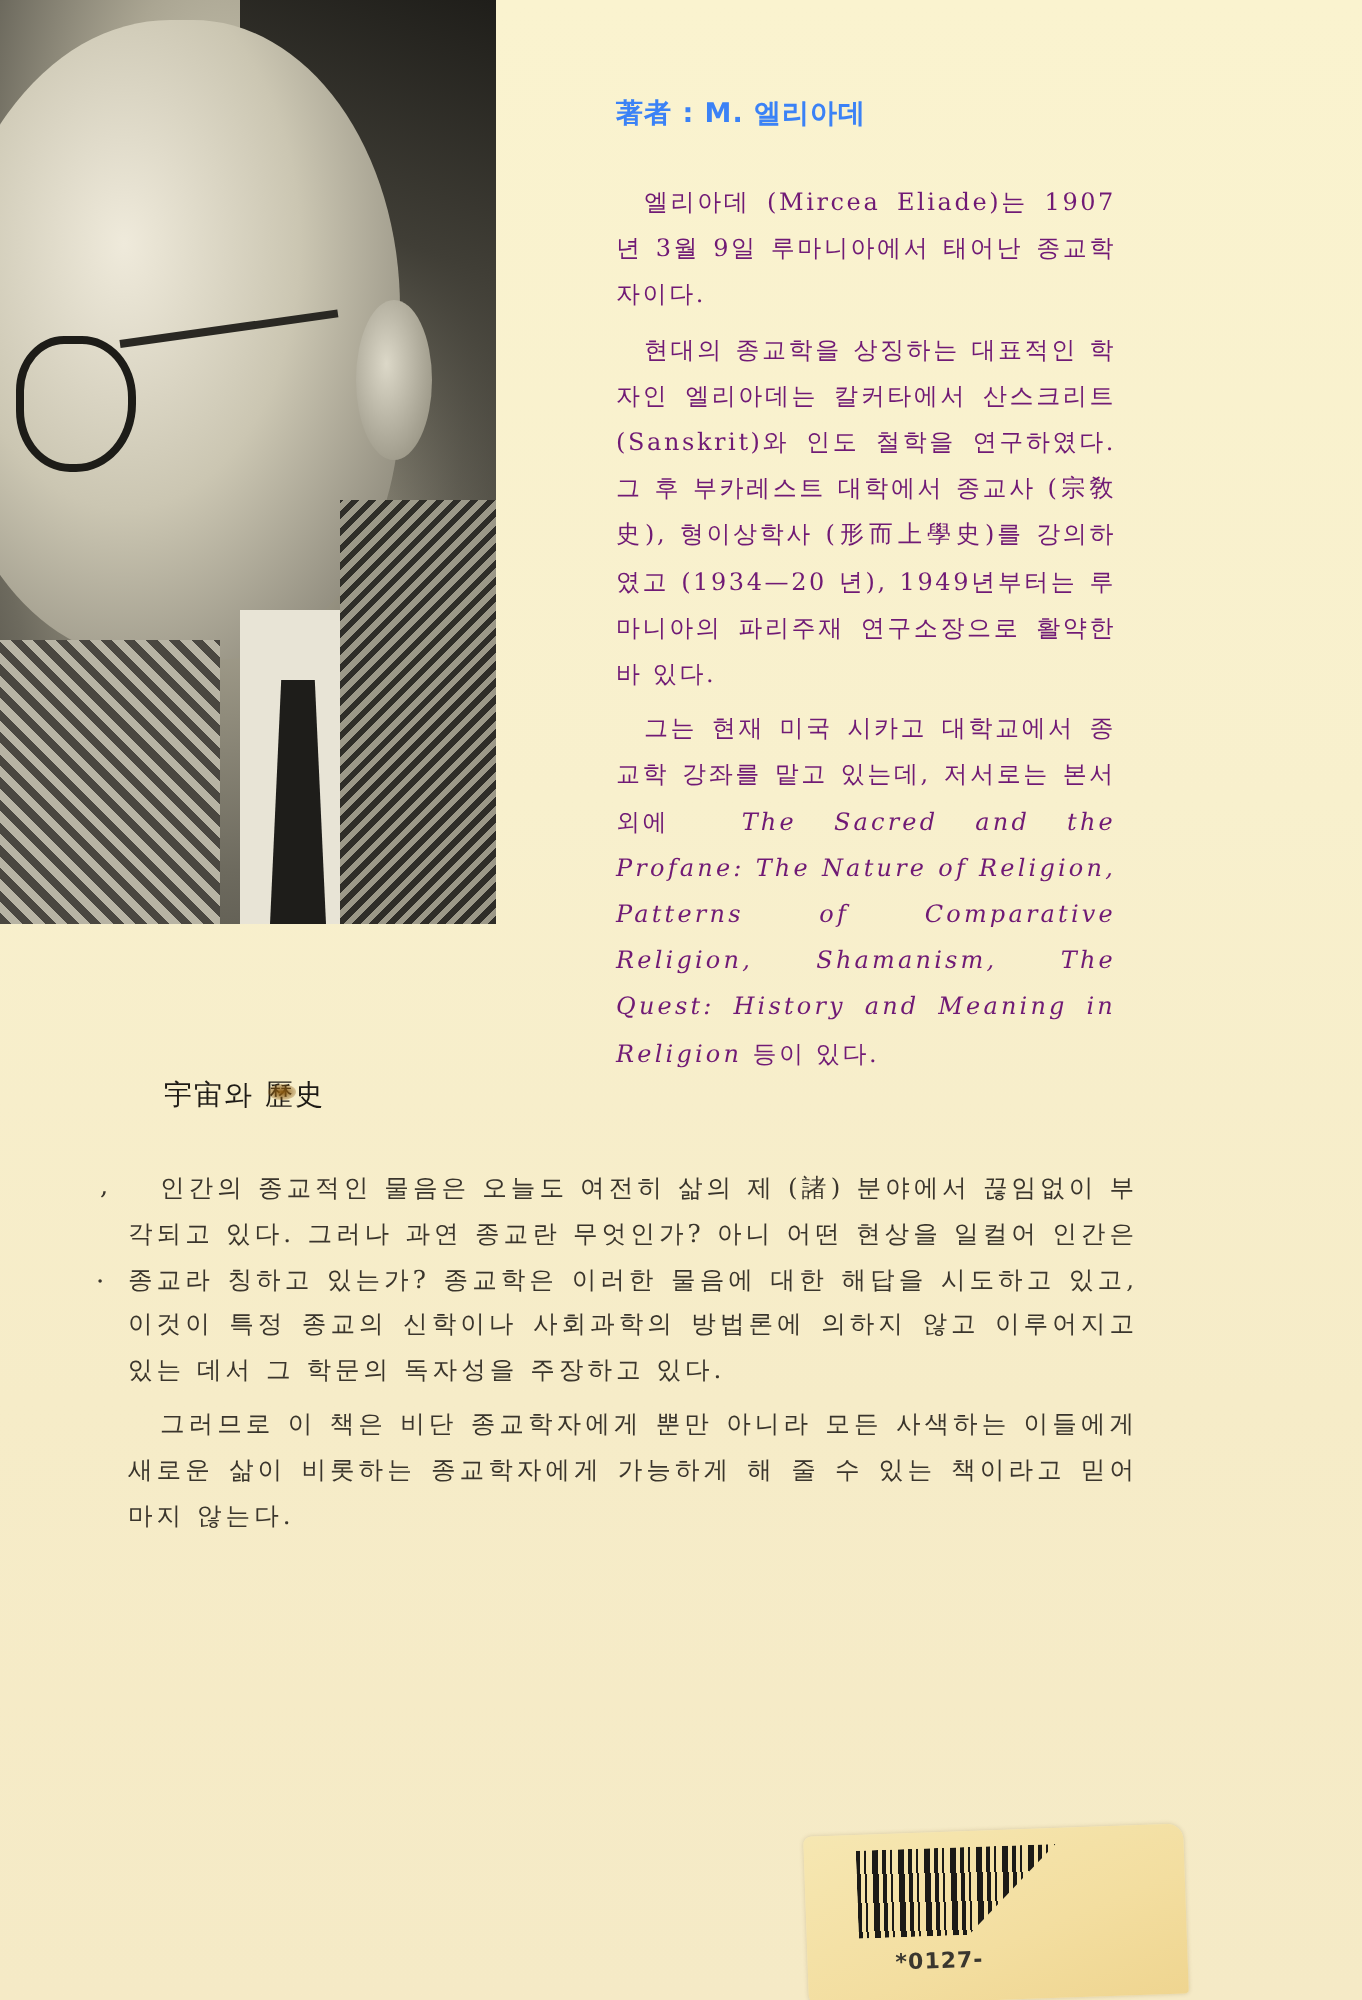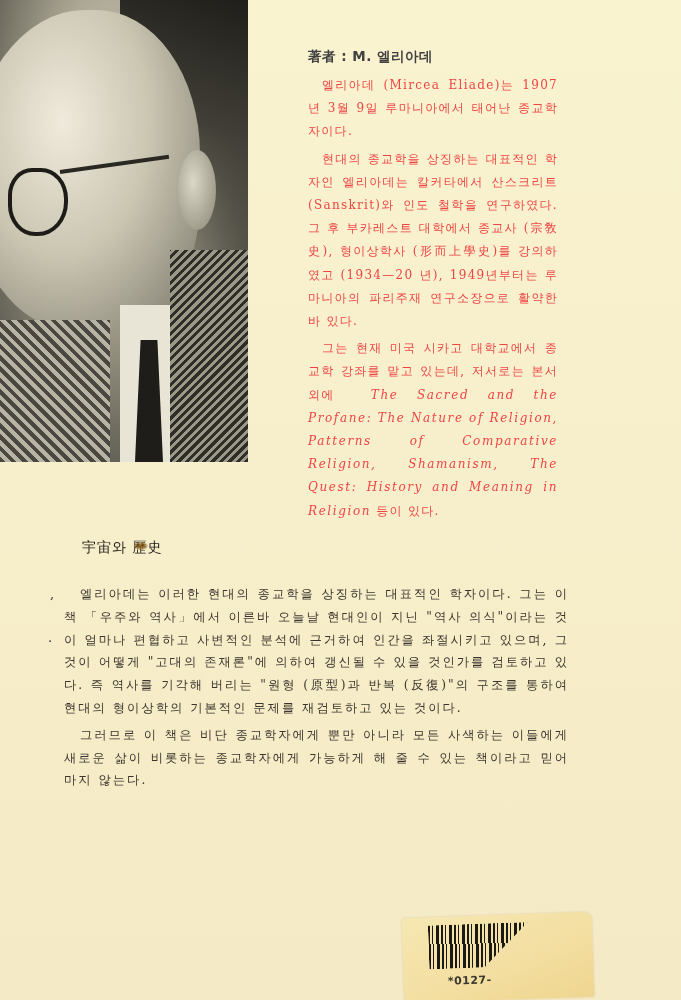--- a/index.html
+++ b/index.html
@@ -23,22 +23,22 @@
     .photo .glasses { position:absolute; left:8px; top:168px; width:52px; height:60px; border:4px solid #1d1c18; border-radius: 40% 45% 50% 45%; }
     .photo .glasses-bar { position:absolute; left:60px; top:170px; width:110px; height:4px; background:#2a2823; transform: rotate(-8deg); transform-origin:left; }
     .photo .coat-l { position:absolute; left:0; top:320px; width:110px; height:142px;
       background: repeating-linear-gradient(45deg,#4a4740 0 4px,#b8b4a4 4px 8px); }
     .photo .coat-r { position:absolute; left:170px; top:250px; width:78px; height:212px;
       background: repeating-linear-gradient(-45deg,#2f2d28 0 3px,#9c9888 3px 6px); }
     .photo .shirt { position:absolute; left:120px; top:305px; width:62px; height:157px; background:#e8e4d6; }
     .photo .tie { position:absolute; left:135px; top:340px; width:28px; height:122px; background:#1e1d1a; clip-path: polygon(20% 0,80% 0,100% 100%,0 100%); }
 
     .author-block { position:absolute; left:308px; top:48px; width:250px; }
-    .author-heading { font-family:"DejaVu Sans", sans-serif; font-weight:bold; font-size:13.5px; letter-spacing:0.5px; color:#404040; margin-bottom:8px; }
-    .author-para { font-size:12px; line-height:23.2px; letter-spacing:1.3px; text-align:justify; text-indent:14px; margin:0 0 4px 0; color:#ef4444; }
+    .author-heading { font-family:"DejaVu Sans", sans-serif; font-weight:bold; font-size:13.5px; letter-spacing:0.5px; color:#3b82f6; margin-bottom:24px; }
+    .author-para { font-size:12px; line-height:23.2px; letter-spacing:1.3px; text-align:justify; text-indent:14px; margin:0 0 4px 0; color:#701a75; }
     .author-para .it { font-style:italic; letter-spacing:1.6px;margin-left:18px; }
 
     .section-title { position:absolute; left:82px; top:539px; font-family:"DejaVu Sans", sans-serif; font-size:14px; letter-spacing:1px; color:#1e1b16; }
     .stain { position:absolute; left:134px; top:542px; width:14px; height:8px; border-radius:50%; background: radial-gradient(#8a5a12, rgba(200,150,60,0)); }
 
     .body-text { position:absolute; left:64px; top:583px; width:505px; }
     .body-para { font-size:12.3px; line-height:22.8px; letter-spacing:2px; text-align:justify; text-indent:16px; margin:0 0 4px 0; color:#3a352c; }
     .mark-comma { position:absolute; left:50px; top:586px; font-size:13px; color:#3a352c; }
     .mark-dot { position:absolute; left:48px; top:634px; font-size:13px; color:#3a352c; }
 
@@ -72,20 +72,20 @@
   <p class="author-para"><span>그는 현재 미국 시카고 대학교에서 종교학 강좌를 맡고 있는데, 저서로는 본서 외에 </span><span class="it">The Sacred and the Profane: The Nature of Religion, Patterns of Comparative Religion, Shamanism, The Quest: History and Meaning in Religion</span><span> 등이 있다.</span></p>
 </div>
 
 <div class="section-title">宇宙와 歷史</div>
 <div class="stain"></div>
 
 <span class="mark-comma">,</span>
 <span class="mark-dot">·</span>
 
 <div class="body-text">
-  <p class="body-para">엘리아데는 이러한 현대의 종교학을 상징하는 대표적인 학자이다. 그는 이 책 「우주와 역사」에서 이른바 오늘날 현대인이 지닌 "역사 의식"이라는 것이 얼마나 편협하고 사변적인 분석에 근거하여 인간을 좌절시키고 있으며, 그것이 어떻게 "고대의 존재론"에 의하여 갱신될 수 있을 것인가를 검토하고 있다. 즉 역사를 기각해 버리는 "원형 (原型)과 반복 (反復)"의 구조를 통하여 현대의 형이상학의 기본적인 문제를 재검토하고 있는 것이다.</p>
+  <p class="body-para">인간의 종교적인 물음은 오늘도 여전히 삶의 제 (諸) 분야에서 끊임없이 부각되고 있다. 그러나 과연 종교란 무엇인가? 아니 어떤 현상을 일컬어 인간은 종교라 칭하고 있는가? 종교학은 이러한 물음에 대한 해답을 시도하고 있고, 이것이 특정 종교의 신학이나 사회과학의 방법론에 의하지 않고 이루어지고 있는 데서 그 학문의 독자성을 주장하고 있다.</p>
   <p class="body-para">그러므로 이 책은 비단 종교학자에게 뿐만 아니라 모든 사색하는 이들에게 새로운 삶이 비롯하는 종교학자에게 가능하게 해 줄 수 있는 책이라고 믿어 마지 않는다.</p>
 </div>
 
 <div class="barcode-sticker">
   <div class="barcode-bars"></div>
   <div class="barcode-num">*0127-</div>
 </div>
 
 </body></html>

